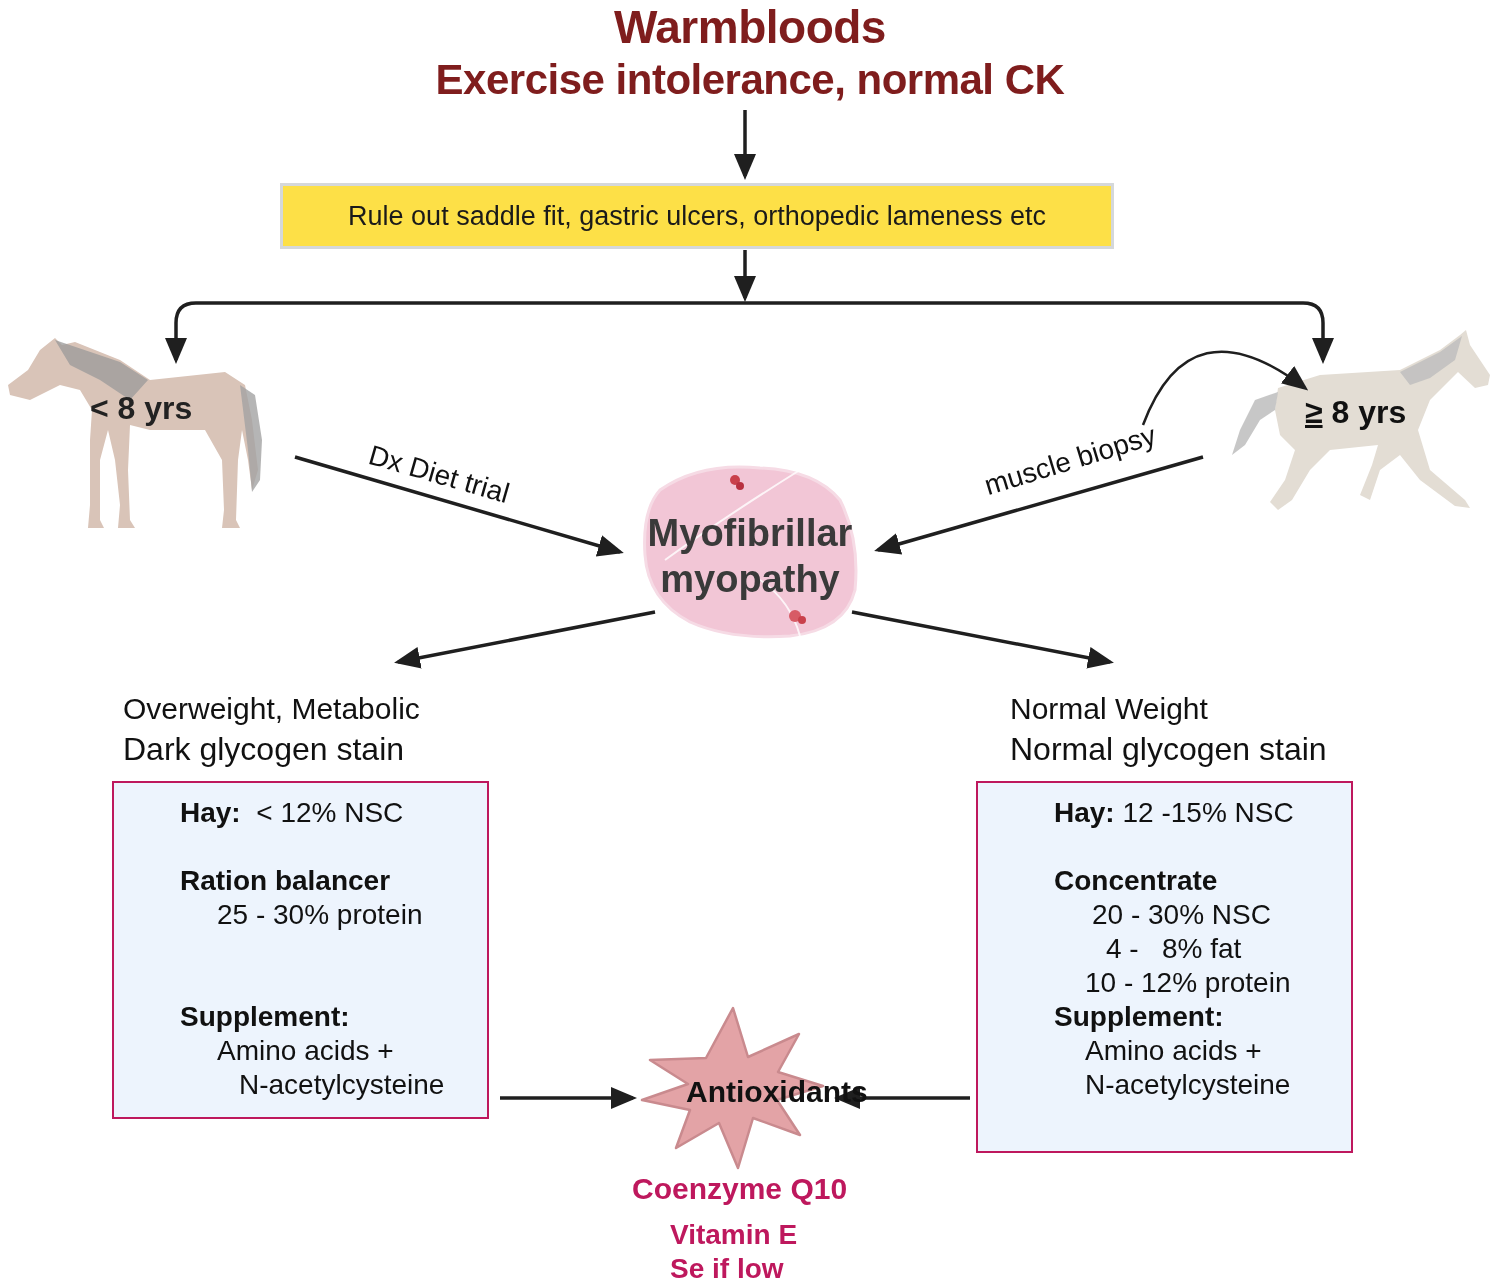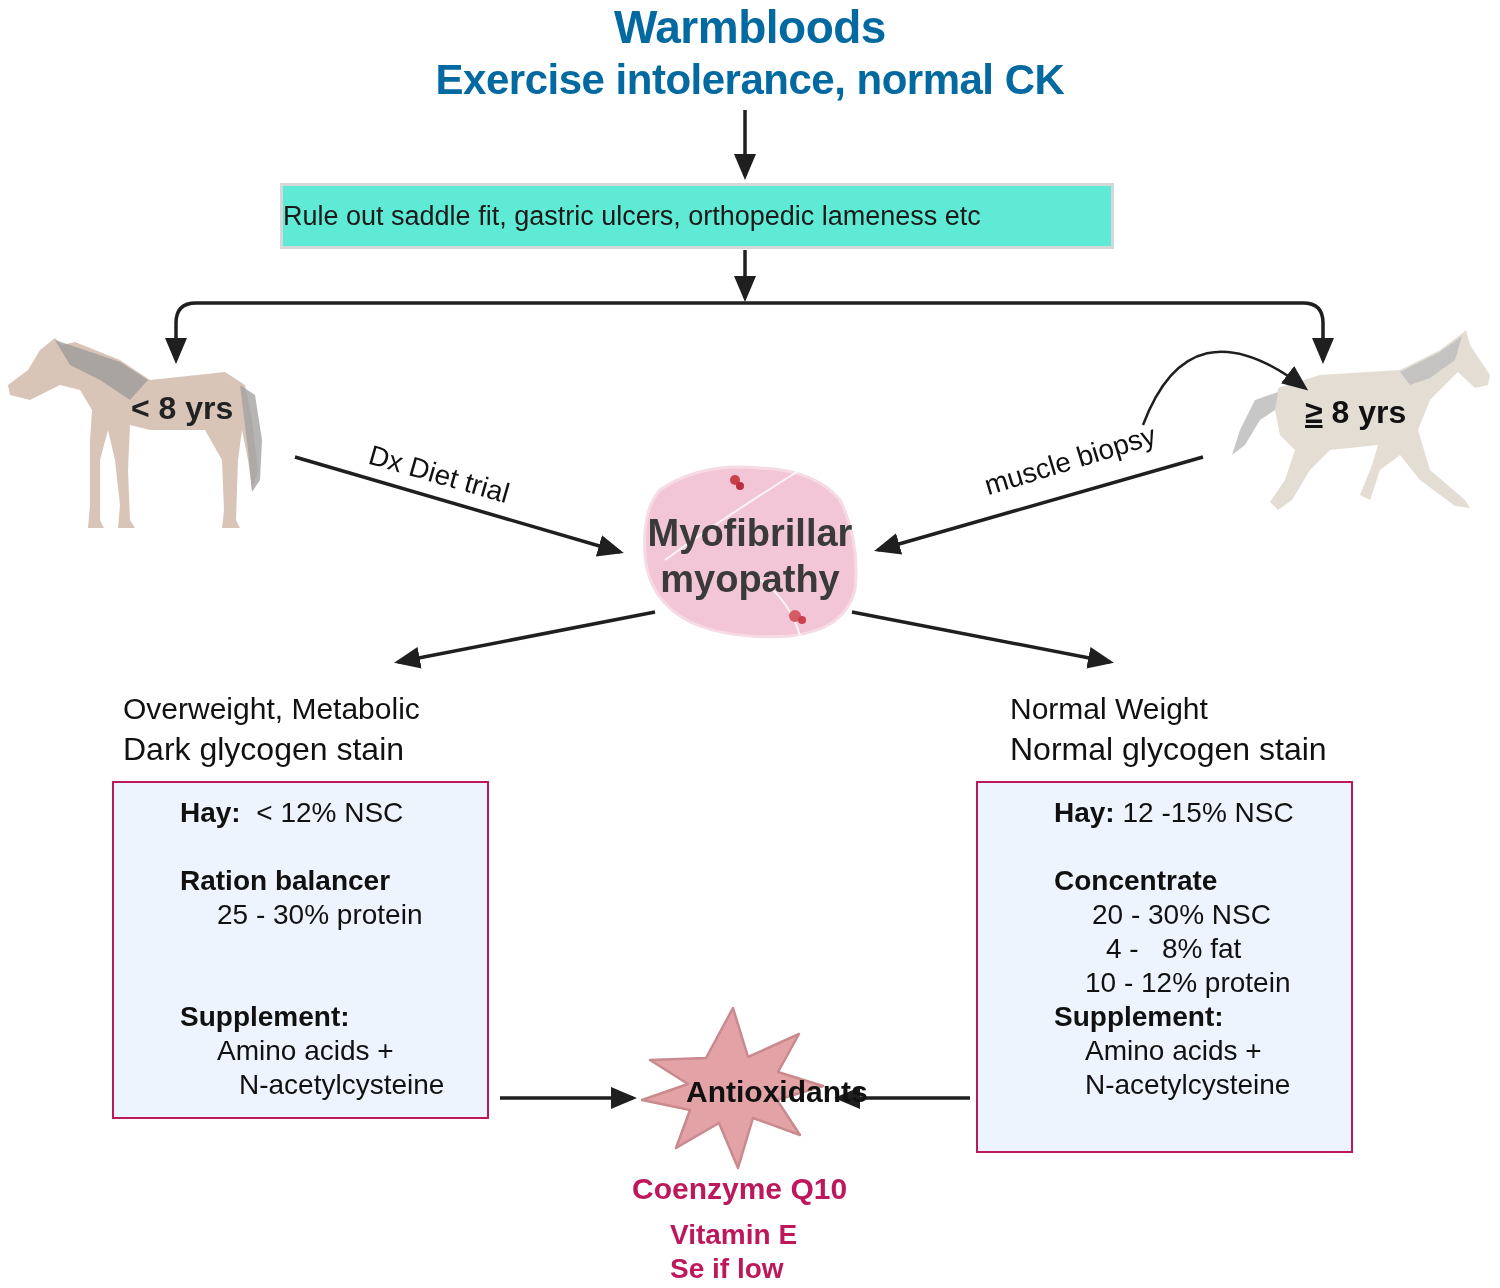--- a/index.html
+++ b/index.html
@@ -1,25 +1,25 @@
 <!DOCTYPE html>
 <html><head>
 <meta charset="utf-8">
 <style>
   html, body { margin: 0; padding: 0; background: #ffffff; }
   body { width: 1500px; height: 1288px; position: relative; overflow: hidden;
          font-family: "Liberation Sans", "DejaVu Sans", sans-serif; color: #111; }
   .abs { position: absolute; }
   #canvas { position: absolute; left: 0; top: 0; width: 1500px; height: 1288px; }
-  .title { left: 0; width: 1500px; text-align: center; font-weight: bold; color: #0369a1; letter-spacing: -0.5px; }
+  .title { left: 0; width: 1500px; text-align: center; font-weight: bold; color: #7f1d1d; letter-spacing: -0.5px; }
   .title1 { top: 0px; font-size: 46px; }
   .title2 { top: 56px; font-size: 42px; }
   .ruleout { left: 280px; top: 183px; width: 834px; height: 66px; border: 3px solid #d5d8da;
-             box-sizing: border-box; display: flex; align-items: center; justify-content: flex-start;
-             font-size: 27px; color: #1a1a1a; background: #5eead4; }
+             box-sizing: border-box; display: flex; align-items: center; justify-content: center;
+             font-size: 27px; color: #1a1a1a; background: #fde047; }
   .age-label { font-weight: bold; font-size: 32px; color: #222; }
   .myo { left: 600px; top: 510px; width: 300px; text-align: center; font-weight: bold;
          font-size: 38px; line-height: 46px; color: #3a3a3a; }
   .edge-label { font-size: 28px; color: #111; white-space: nowrap; transform-origin: left bottom; }
   .cat-title { font-size: 30px; color: #111; }
   .cat-sub { font-size: 32px; color: #111; }
   .diet-box { background: #edf4fd; border: 2px solid #be185d; box-sizing: border-box; }
   .line { position: absolute; font-size: 28px; white-space: nowrap; color: #111; }
   .b { font-weight: bold; }
   .anti { font-weight: bold; font-size: 30px; color: #111; margin-left: 45px; }
@@ -81,21 +81,21 @@
   <line x1="970" y1="1098" x2="838" y2="1098" stroke="#1f1f1f" stroke-width="3.5" marker-end="url(#ahL)"></line>
 </svg>
 
 <div class="abs title title1">Warmbloods</div>
 <div class="abs title title2">Exercise intolerance, normal CK</div>
 
 <div class="abs ruleout">
   <span>Rule out saddle fit, gastric ulcers, orthopedic lameness etc</span>
 </div>
 
-<div class="abs age-label" style="left:90px; top:390px;margin-left:41px;">
+<div class="abs age-label" style="left:90px; top:390px;">
   <span>&lt;</span>
   <span>8 yrs</span>
 </div>
 <div class="abs age-label" style="left:1305px; top:394px; color:#111;">
   <span class="ge">≥</span>
   <span>8 yrs</span>
 </div>
 
 <div class="abs edge-label" style="left:365px; top:438px; transform: rotate(16deg);">Dx Diet trial</div>
 <div class="abs edge-label" style="left:990px; top:470px; transform: rotate(-17deg);">muscle biopsy</div>

